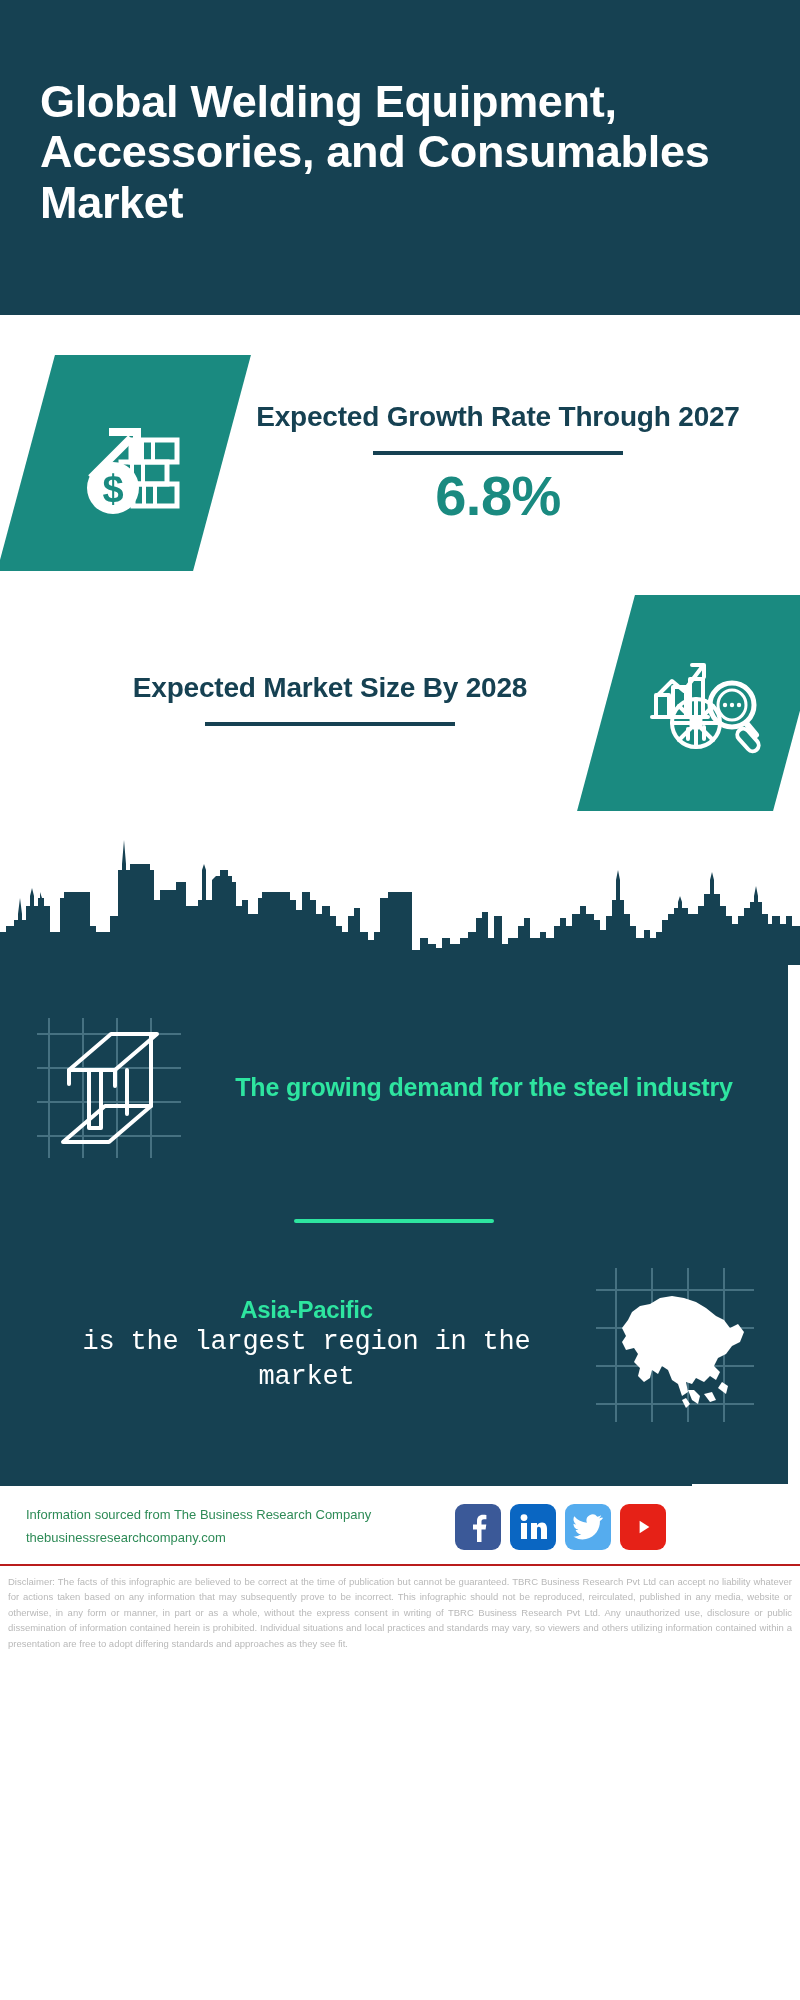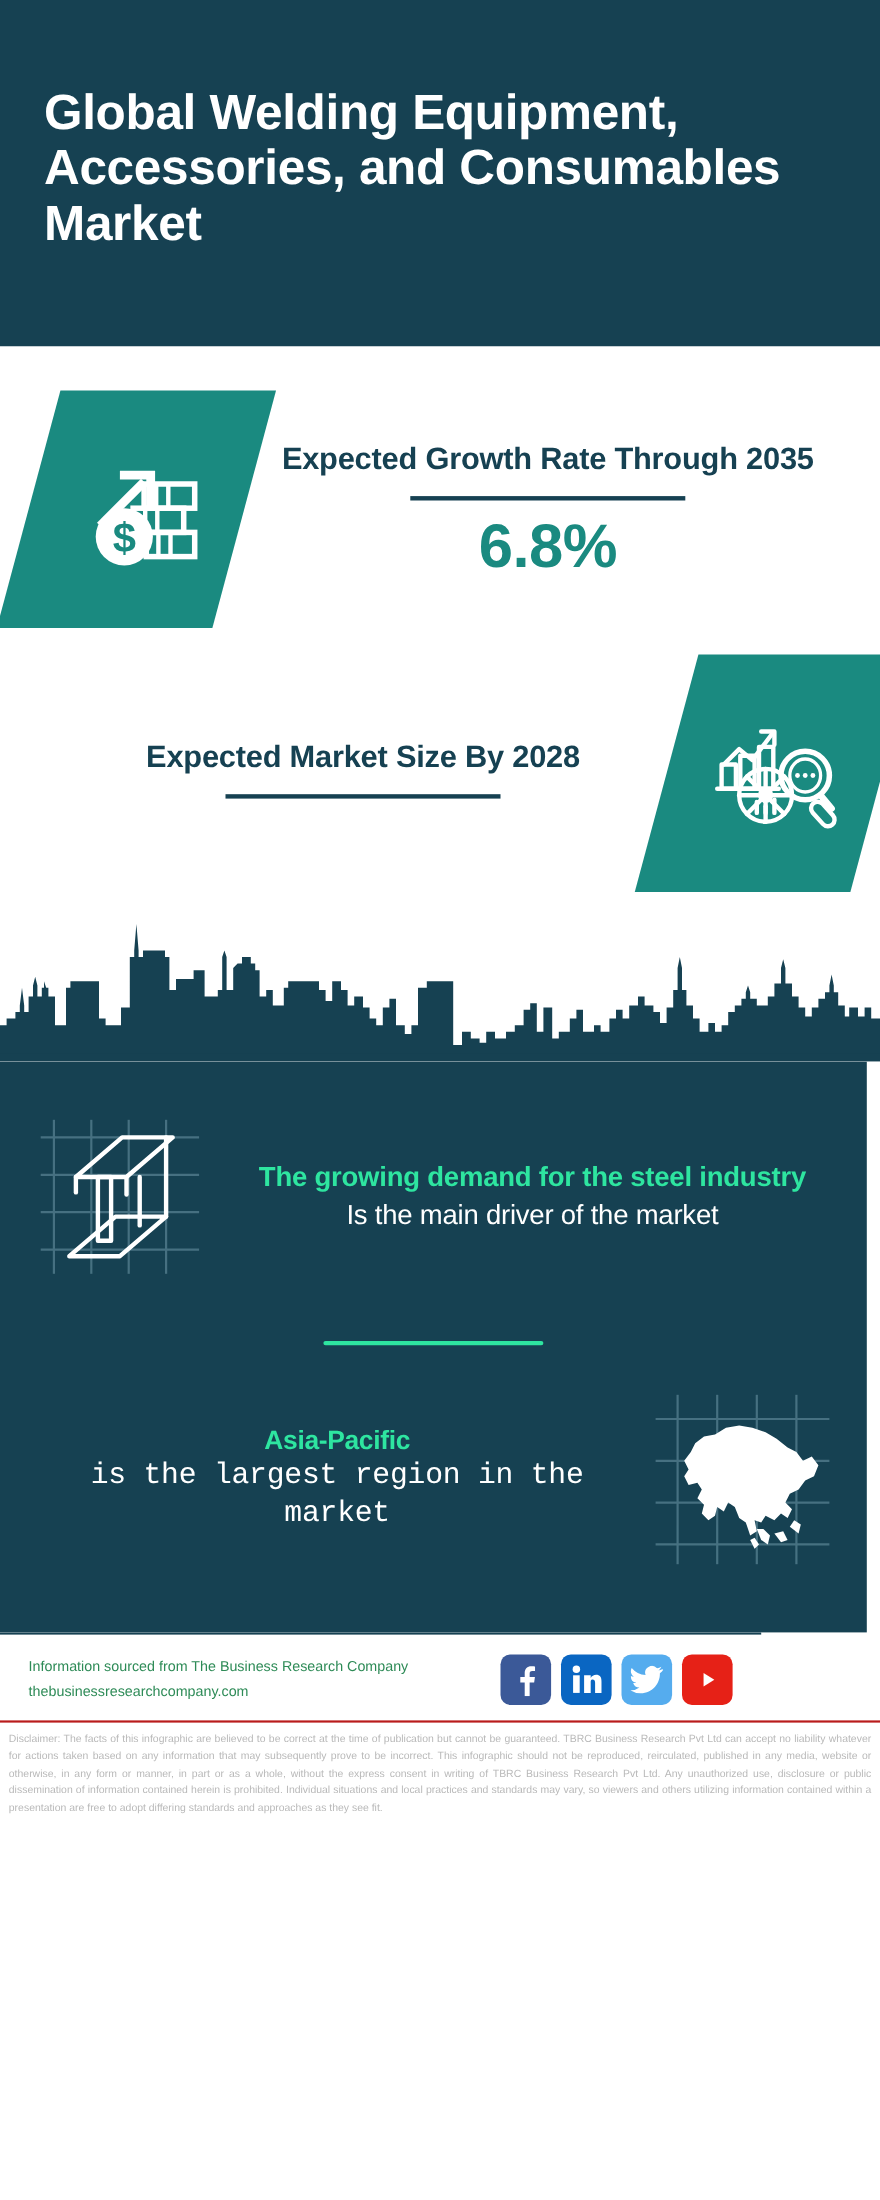--- a/index.html
+++ b/index.html
@@ -227,21 +227,21 @@
 
           <rect x="68" y="80" width="44" height="22" fill="none" stroke="#fff" stroke-width="5"></rect>
           <line x1="79" y1="80" x2="79" y2="102" stroke="#fff" stroke-width="4"></line>
           <line x1="90" y1="80" x2="90" y2="102" stroke="#fff" stroke-width="4"></line>
 
           <circle cx="48" cy="84" r="26" fill="#fff"></circle>
           <text x="48" y="98" font-family="Liberation Sans, sans-serif" font-size="38" font-weight="bold" fill="#1A8A80" text-anchor="middle">$</text>
         </svg>
       </div>
       <div class="stat-text">
-        <div class="stat-label">Expected Growth Rate Through 2035</div>
+        <div class="stat-label">Expected Growth Rate Through 2027</div>
         <div class="stat-rule"></div>
         <div class="stat-value">6.8%</div>
       </div>
     </div>
 
     <div class="stat-row row2">
       <div class="stat-text">
         <div class="stat-label">Expected Market Size By 2028</div>
         <div class="stat-rule"></div>
       </div>
@@ -319,21 +319,20 @@
 
             <line x1="84" y1="62" x2="84" y2="78"></line>
             <line x1="120" y1="26" x2="120" y2="98"></line>
             <line x1="38" y1="62" x2="38" y2="76"></line>
             <line x1="96" y1="62" x2="96" y2="106"></line>
           </g>
         </svg>
       </div>
       <div class="driver-copy">
         <div class="driver-head">The growing demand for the steel industry</div>
-        <div class="driver-sub">Is the main driver of the market</div>
       </div>
     </div>
 
     <div class="mid-rule"></div>
 
     <div class="region-row">
       <div class="region-copy">
         <div class="region-head">Asia-Pacific</div>
         <div class="region-sub">is the largest region in the market</div>
       </div>

